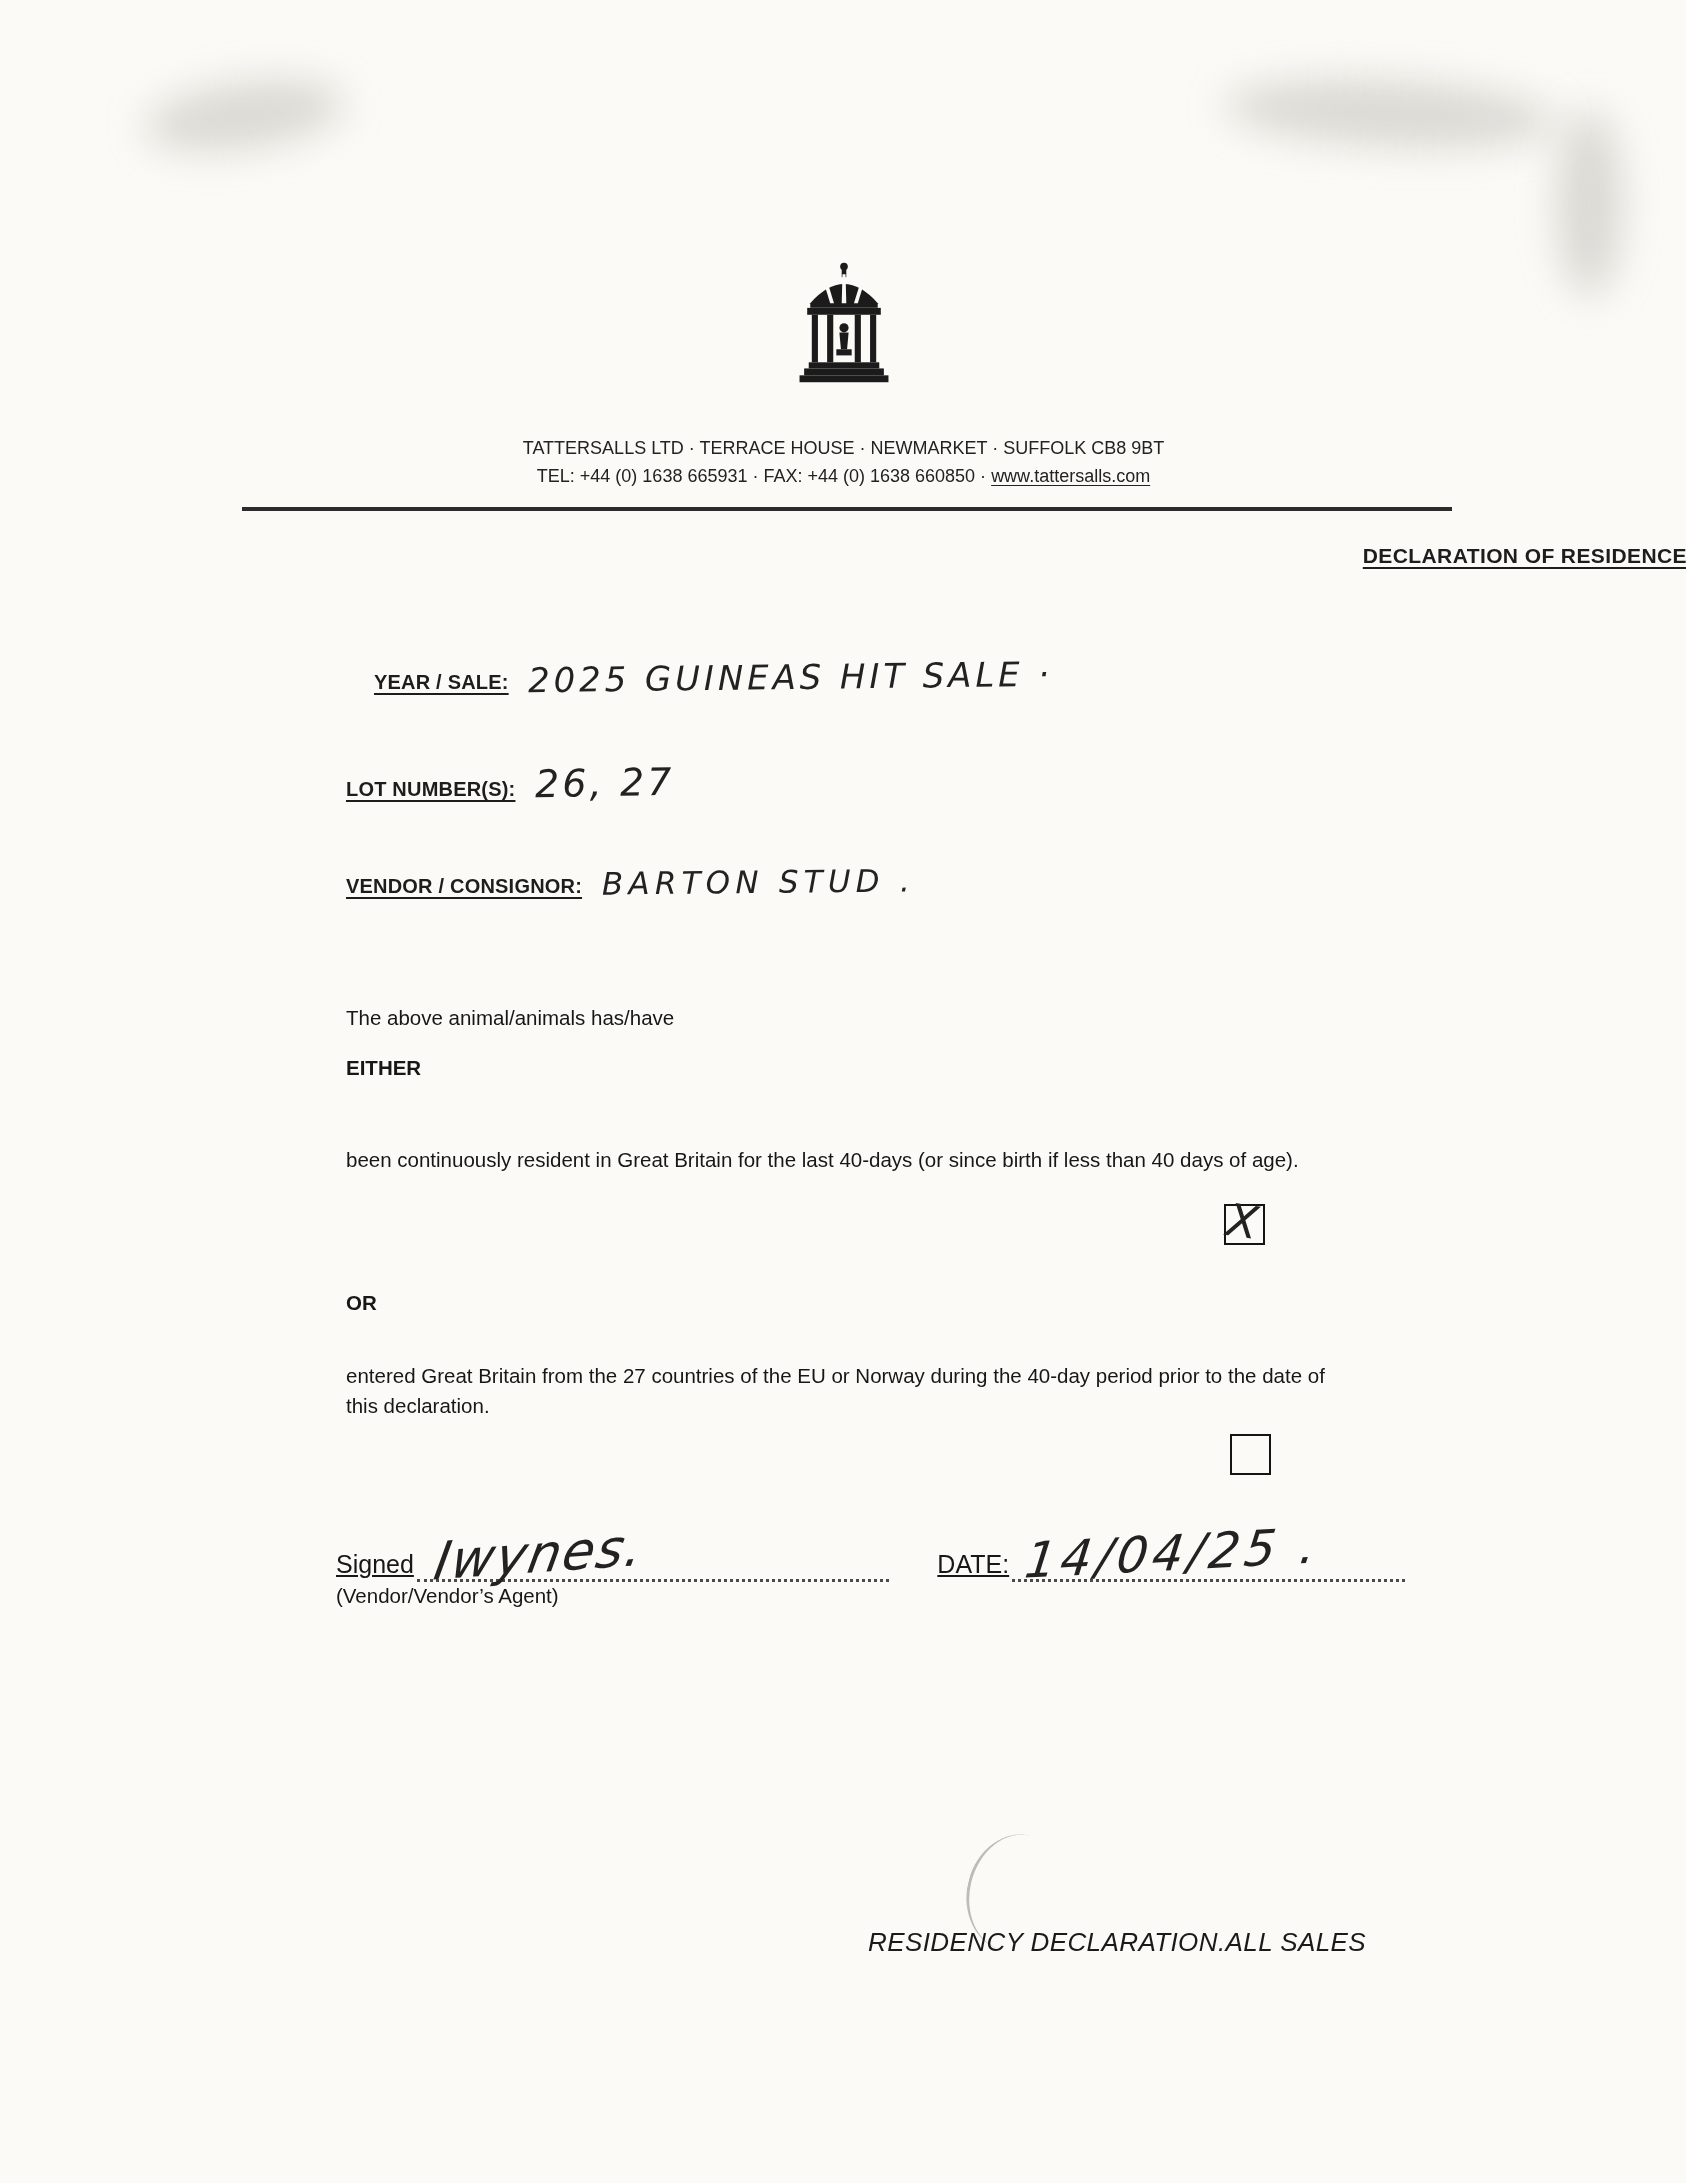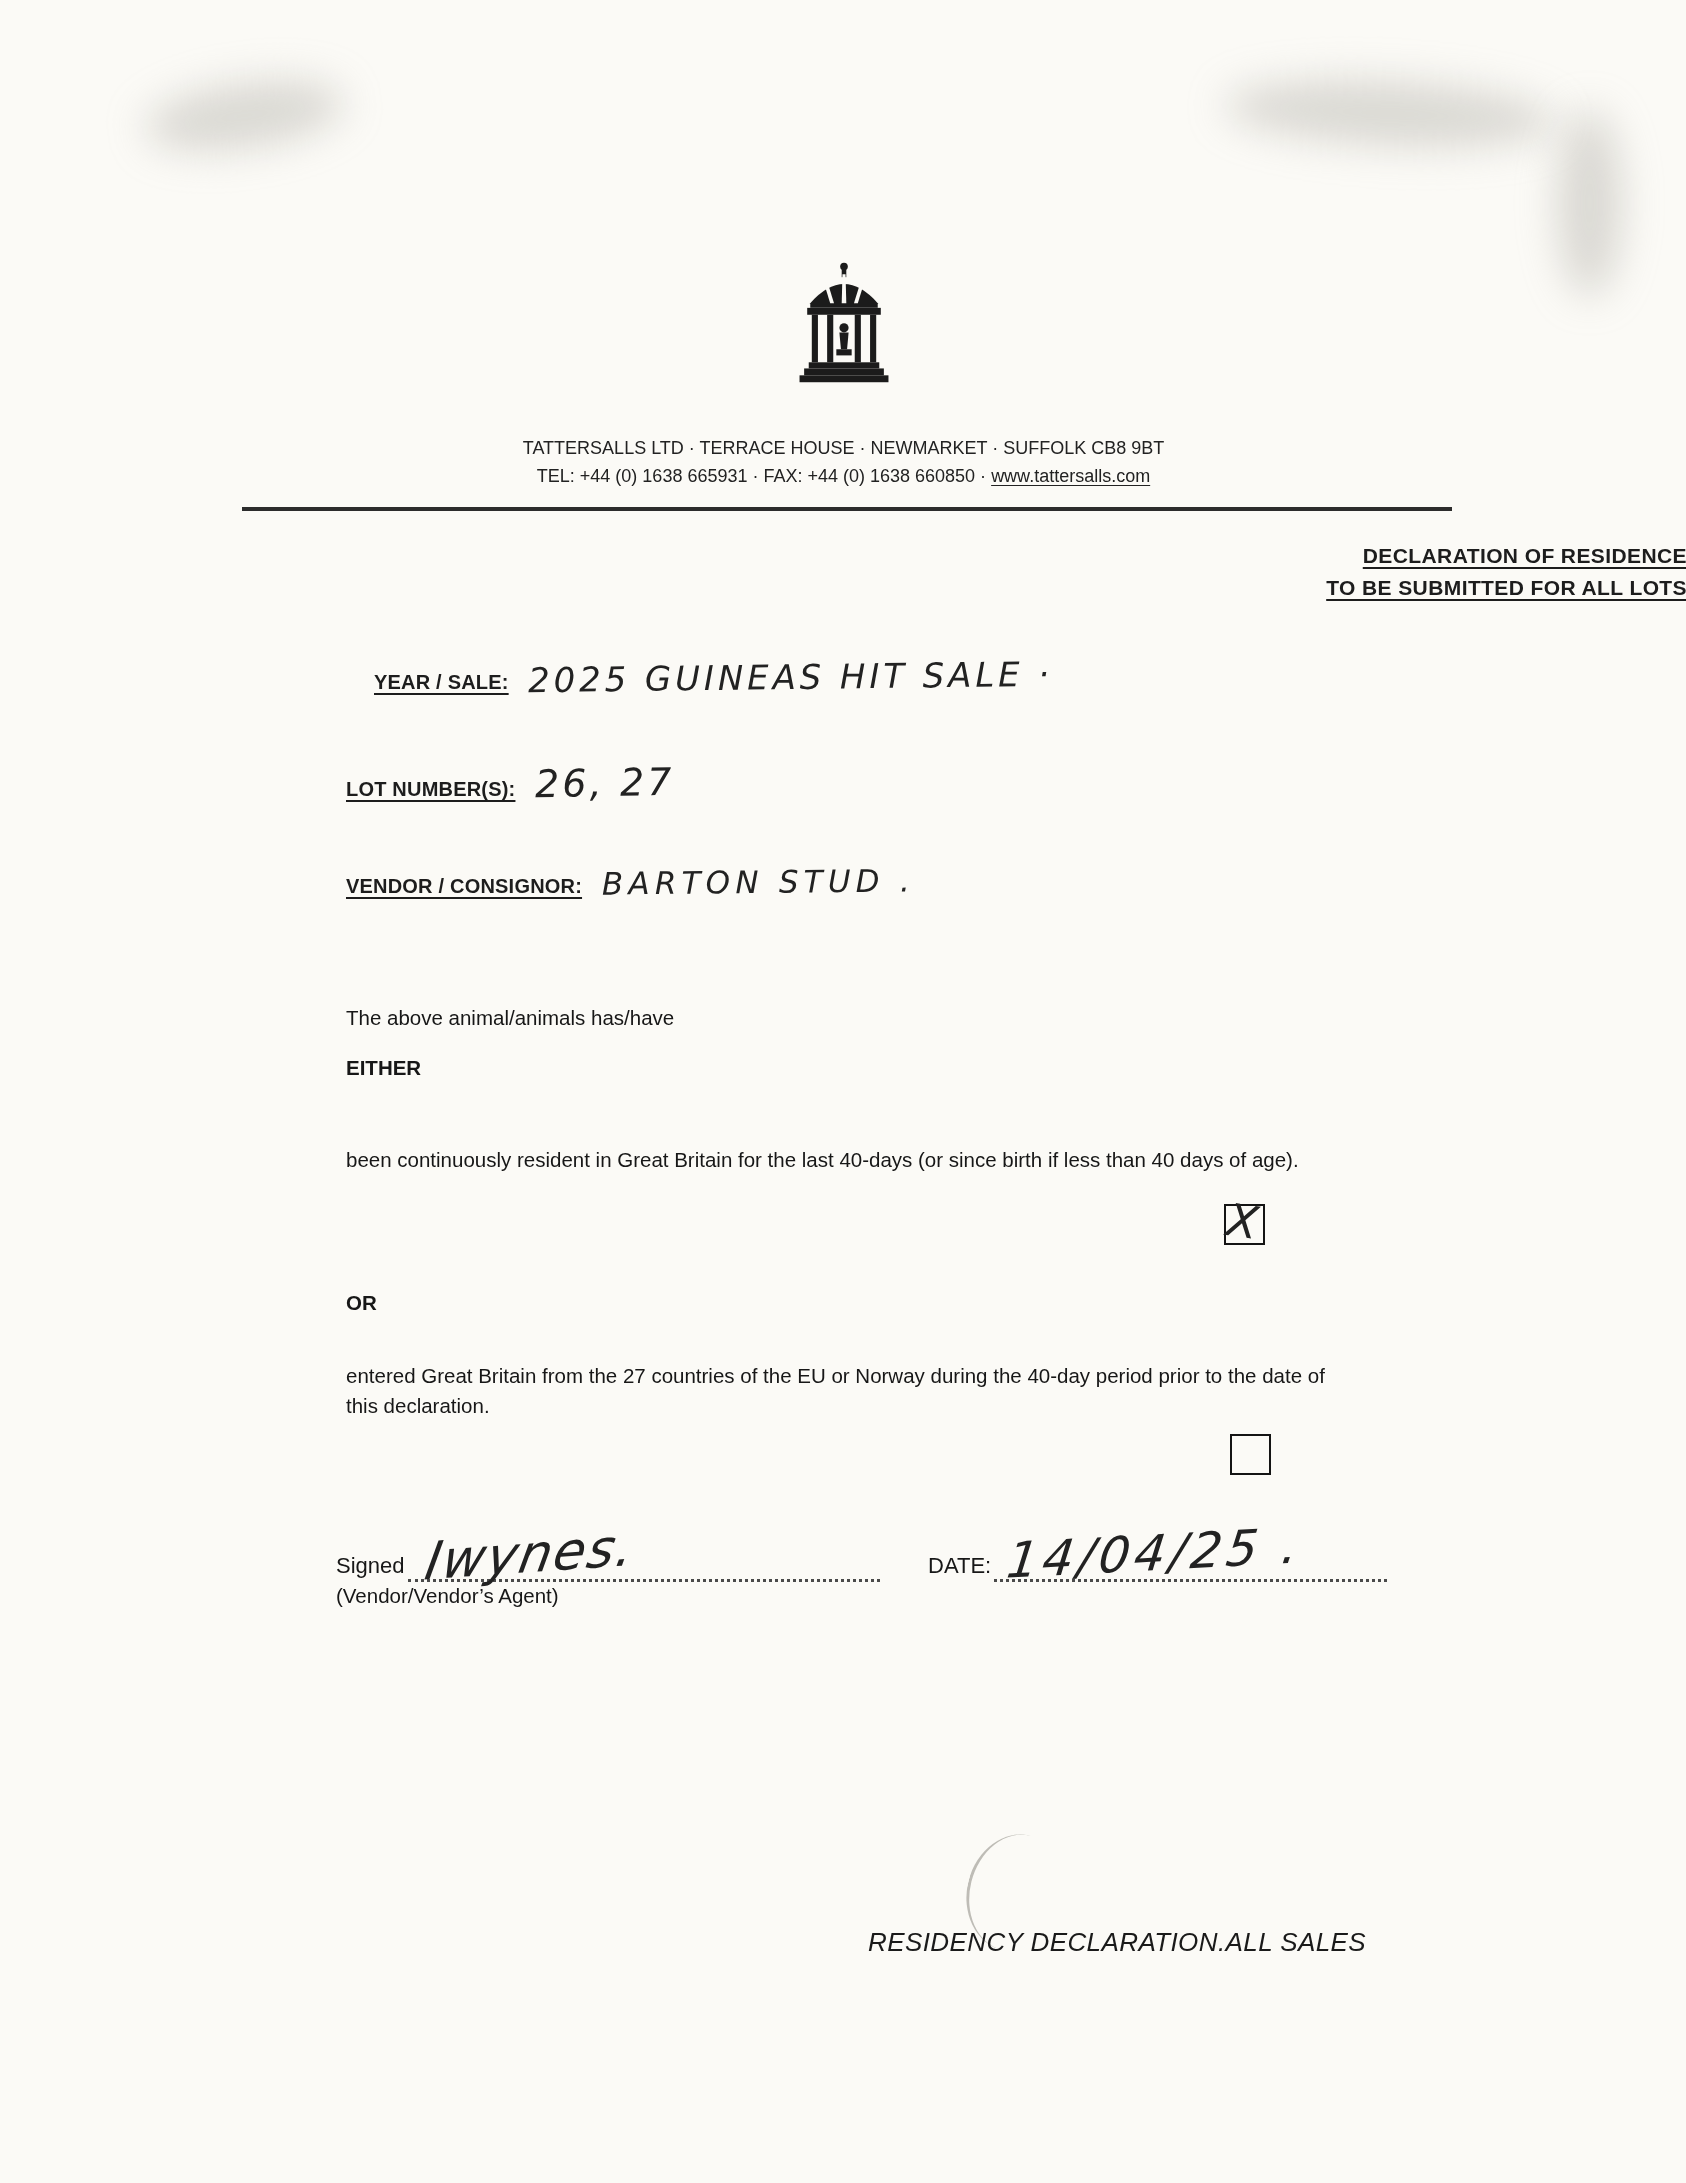--- a/index.html
+++ b/index.html
@@ -65,21 +65,21 @@
   .checkbox{position:absolute;width:37px;height:37px;border:2.6px solid #141414;background:transparent;}
   #checkbox-either{left:1224px;top:1204px;}
   #checkbox-or{left:1230px;top:1434px;}
   #checkbox-either .check-x{
     position:absolute;top:-11.4px;left:0.9px;
     font-family:"DejaVu Sans",sans-serif;font-style:italic;
     font-size:45px;color:#222;transform:rotate(8deg);
   }
   
   #sign-row{position:absolute;left:336px;top:1514px;display:flex;align-items:flex-end;white-space:nowrap;}
-  #signed-label,#date-label{font-size:22px;color:#171717;padding-bottom:2.6px;}
+  #signed-label,#date-label{font-size:25px;color:#171717;padding-bottom:2.6px;text-decoration:underline;}
   .dotline{position:relative;border-bottom:3.1px dotted #4a4a4a;}
   #sig-line{width:472px;height:65px;margin-left:3.5px;}
   #sig-line .handwriting{
     position:absolute;left:17.5px;bottom:-5.2px;
     font-size:52px;letter-spacing:1.7px;transform:rotate(-4deg) skewX(-14deg);
   }
   #date-label{margin-left:48px;}
   #date-line{width:393px;height:65px;margin-left:2.6px;}
   #date-line .handwriting{
     position:absolute;left:13px;bottom:-2.6px;
@@ -130,21 +130,20 @@
         <rect x="8" y="141" width="104" height="9"></rect>
         <rect x="2" y="150" width="116" height="9"></rect>
       </g>
     </svg>
   </div>
   <div id="address-line">TATTERSALLS LTD · TERRACE HOUSE · NEWMARKET · SUFFOLK CB8 9BT</div>
   <div id="tel-line"><span>TEL: +44 (0) 1638 665931 · FAX: +44 (0) 1638 660850 · </span><span class="site">www.tattersalls.com</span></div>
   <div id="top-rule"></div>
 
   <div class="doc-title" id="title-1">DECLARATION OF RESIDENCE</div>
-  <div class="doc-title" id="title-2">TO BE SUBMITTED FOR ALL LOTS</div>
 
   <div class="field-row" id="year-row">
     <span class="field-label">YEAR / SALE:</span>
     <span class="handwriting">2025 GUINEAS HIT SALE ·</span>
   </div>
 
   <div class="field-row" id="lot-row">
     <span class="field-label">LOT NUMBER(S):</span>
     <span class="handwriting">26, 27</span>
   </div>

